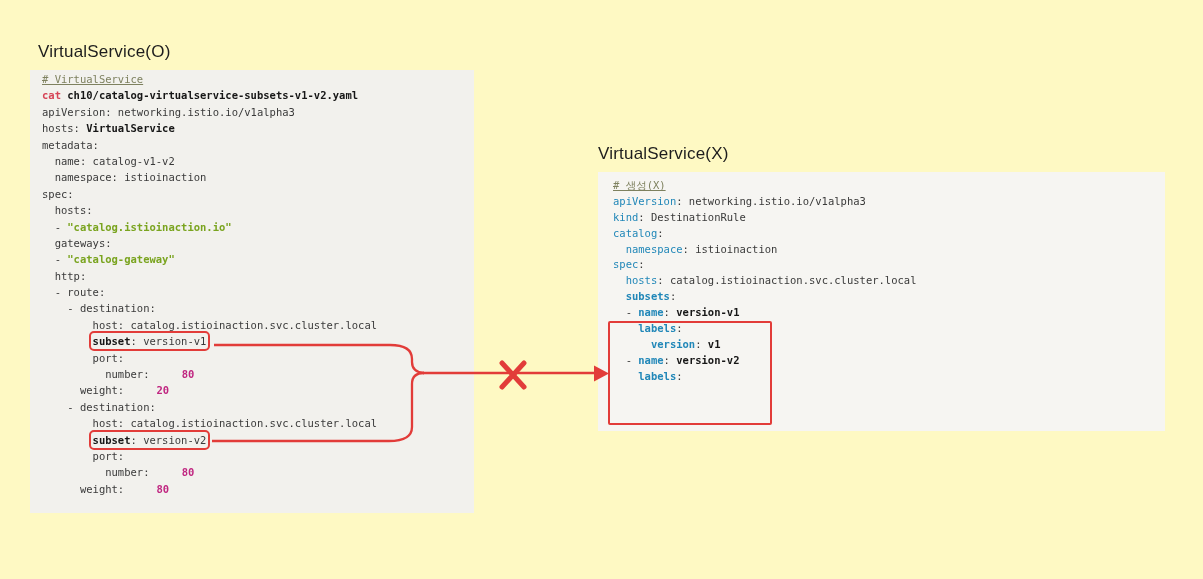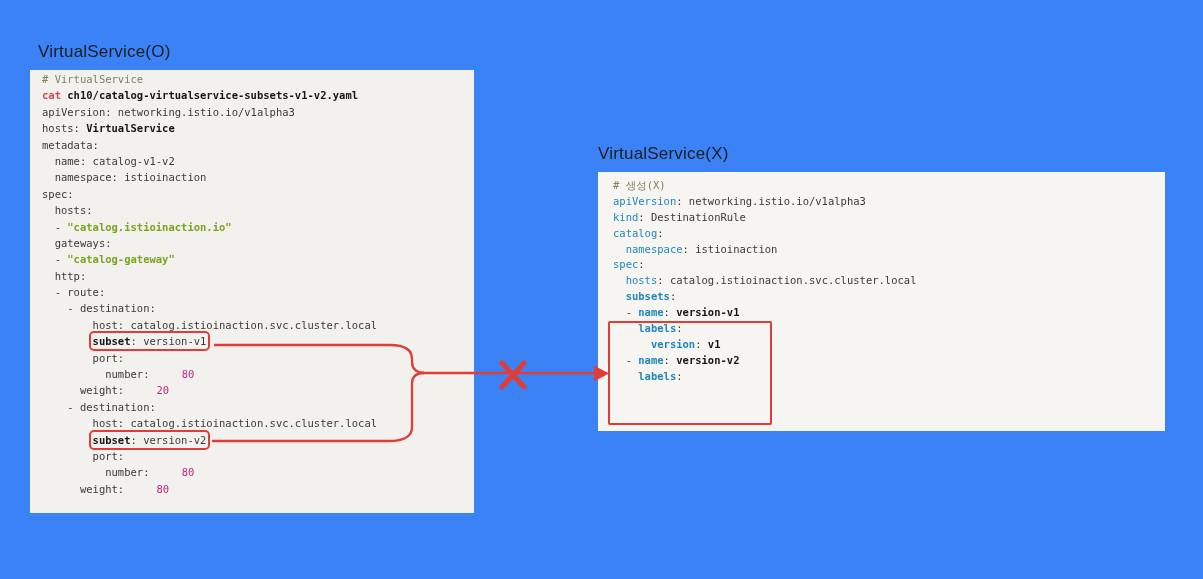--- a/index.html
+++ b/index.html
@@ -1,17 +1,17 @@
 <!DOCTYPE html>
 <html style="--red: #e23c39; --key-blue: #2187b8; --string-green: #7aa41f; --number-magenta: #c02680; --comment-olive: #7e815f; --cat-red: #d64456; --code-text: #3a3a3a; --bold-text: #161616; --left-bg: #f2f1ed; --right-bg: #f6f5f2; --title-color: #1d1d1d;"><head>
 <meta charset="utf-8">
 <style>
   html,body{margin:0;padding:0;background:#fff;}
   .canvas{
-    position:relative;width:1203px;height:579px;background:#3b82f6;overflow:hidden;
+    position:relative;width:1203px;height:579px;background:#fef9c3;overflow:hidden;
     font-family:"Liberation Sans",sans-serif;
   }
   .panel-title{
     position:absolute;font-size:17px;line-height:20px;font-weight:500;
     color:var(--title-color);letter-spacing:.2px;
   }
   .codeblock{
     position:absolute;box-sizing:border-box;
     font-family:"DejaVu Sans Mono","Liberation Mono",monospace;
     font-size:10.5px;color:var(--code-text);
@@ -21,25 +21,25 @@
     left:30px;top:70px;width:444px;height:443px;
     background:var(--left-bg);padding:1px 8px 0 12px;
   }
   .left-code .cl{line-height:16.4px;height:16.4px;}
   .right-code{
     left:598px;top:172px;width:567px;height:259px;
     background:var(--right-bg);padding:6px 8px 0 15px;
   }
   .right-code .cl{line-height:15.9px;height:15.9px;}
   
-  .cm{color:var(--comment-olive);}
+  .cm{color:var(--comment-olive);text-decoration:underline;}
   .red{color:var(--cat-red);font-weight:bold;}
   .b{color:var(--bold-text);font-weight:bold;}
   .str{color:var(--string-green);font-weight:bold;}
-  .num{color:var(--number-magenta);font-weight:normal;padding-left:26px;}
+  .num{color:var(--number-magenta);font-weight:bold;padding-left:26px;}
   .k{color:var(--key-blue);}
   .kb{color:var(--key-blue);font-weight:bold;}
   .boxseg{outline:2px solid var(--red);outline-offset:2px;border-radius:1px;margin-top:44px;}
   .subsets-highlight-box{
     position:absolute;left:608px;top:321px;width:164px;height:104px;
     border:2.5px solid var(--red);border-radius:2px;box-sizing:border-box;
     pointer-events:none;
   }
   .connector-svg{position:absolute;left:0;top:0;pointer-events:none;}
 </style>

